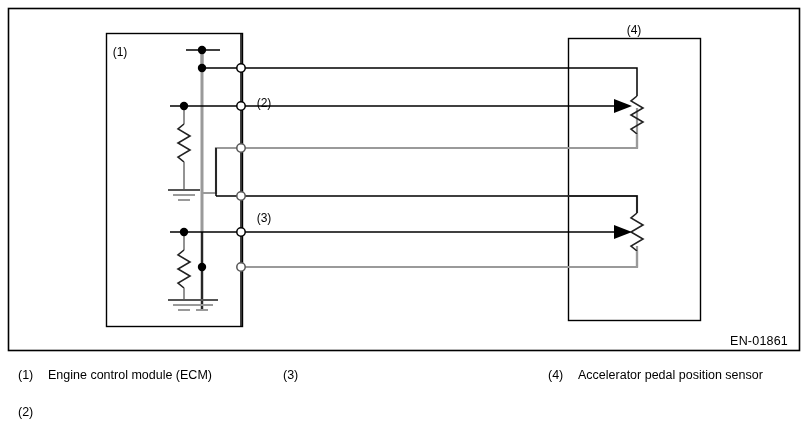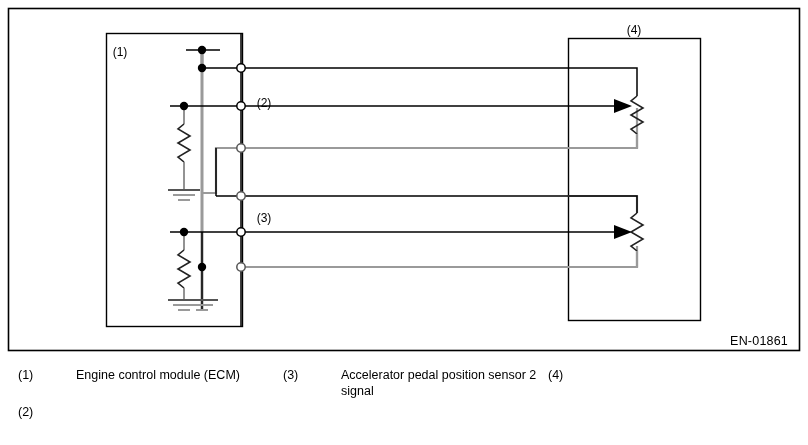--- a/index.html
+++ b/index.html
@@ -54,21 +54,20 @@
   .legend-num {
     font-size: 12.5px;
     line-height: 16px;
     width: 30px;
     flex: 0 0 30px;
     white-space: nowrap;
   }
   .legend-text {
     font-size: 12.5px;
     line-height: 16px;
-    margin-left: 28px;
   }
   #entry-1 { left: 18px; top: 5px;  width: 270px; }
   #entry-2 { left: 18px; top: 42px; width: 270px; }
   #entry-3 { left: 283px; top: 5px; width: 260px; }
   #entry-4 { left: 548px; top: 5px; width: 260px; }
 </style>
 </head>
 <body>
 
 <div id="page">
@@ -175,22 +174,22 @@
       <span class="legend-num">(1)</span>
       <span class="legend-text">Engine control module (ECM)</span>
     </div>
 
     <div class="legend-entry" id="entry-2">
       <span class="legend-num">(2)</span>
     </div>
 
     <div class="legend-entry" id="entry-3">
       <span class="legend-num">(3)</span>
-      <span class="legend-text">Accelerator pedal position sensor 2 signal</span>
     </div>
 
     <div class="legend-entry" id="entry-4">
       <span class="legend-num">(4)</span>
+      <span class="legend-text">Accelerator pedal position sensor</span>
     </div>
 
   </div>
 
 </div>
 
 </body></html>

